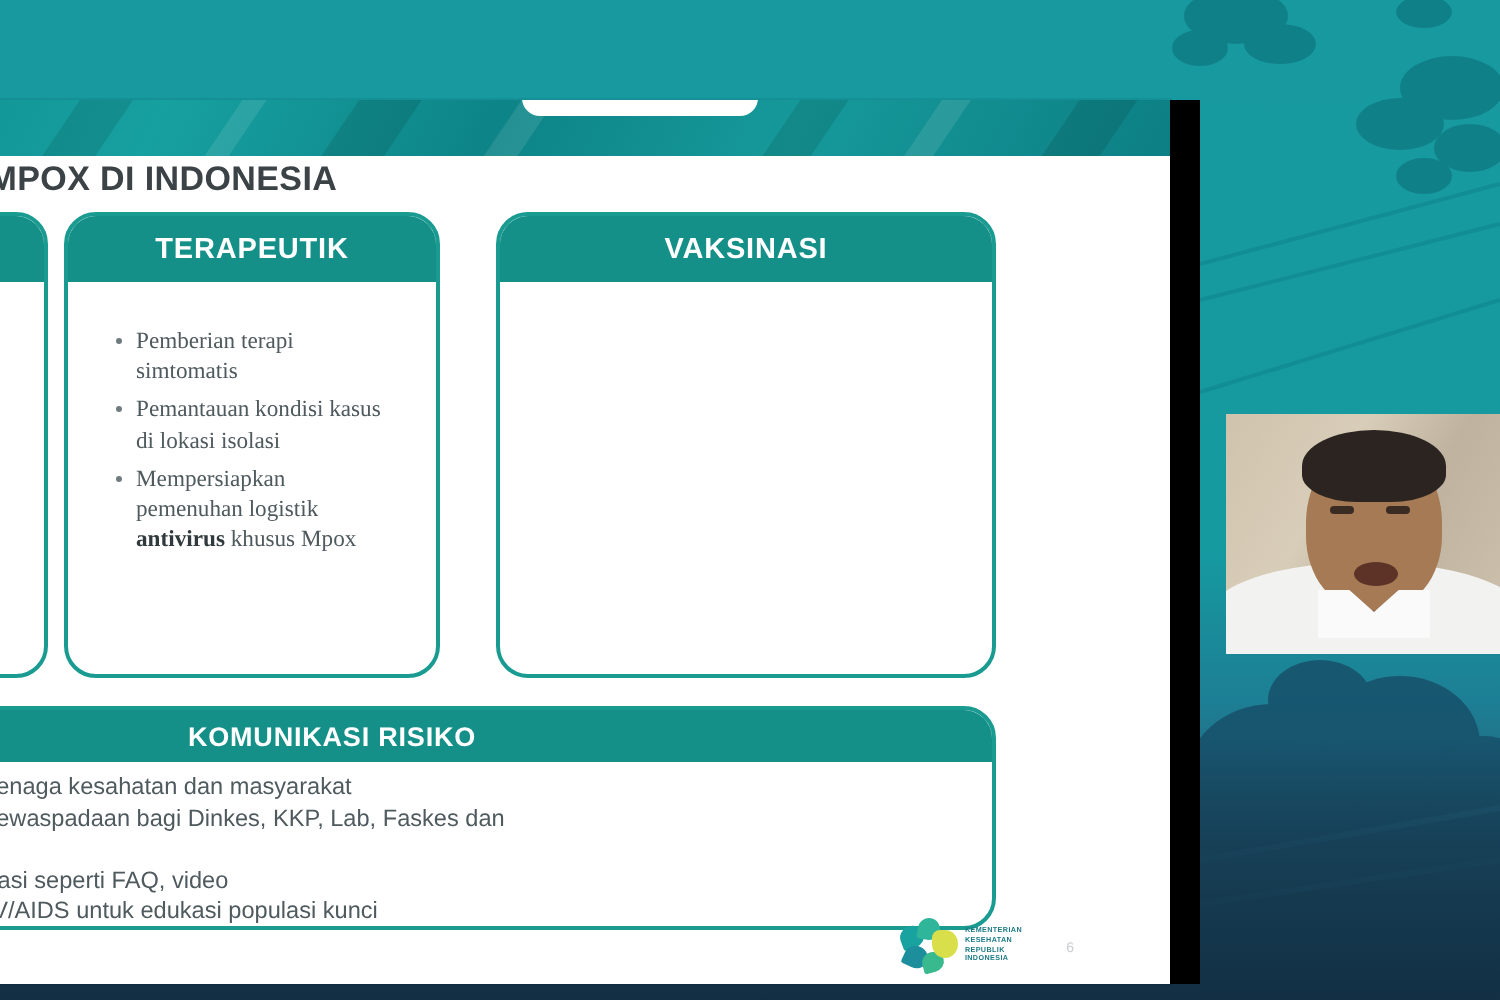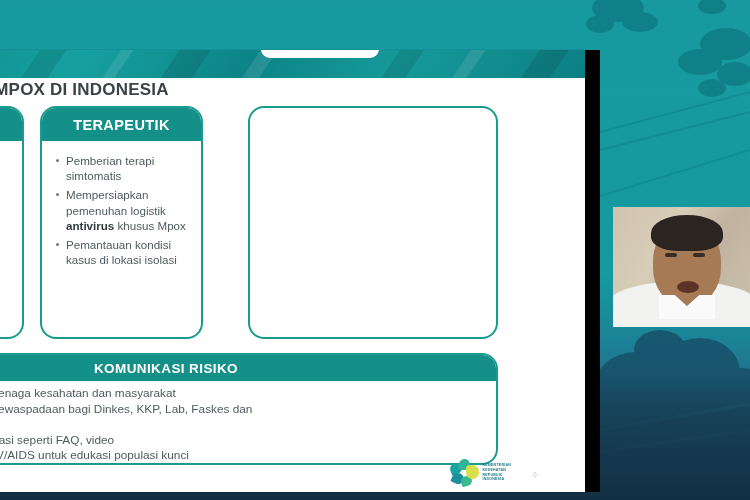--- a/index.html
+++ b/index.html
@@ -44,29 +44,29 @@
     padding-left:14px;box-sizing:border-box;}
 
   
   .cards{position:absolute;left:0;top:56px;width:673px;height:245px;}
   .card{position:absolute;top:0;height:233px;background:#fff;
     border:2px solid #1a9b91;border-radius:16px;box-sizing:border-box;overflow:hidden;}
   .card-head{height:33px;background:#159088;border-radius:12px 12px 0 0;
     display:flex;align-items:center;justify-content:center;
     color:#ffffff;font-weight:bold;font-size:14.5px;letter-spacing:.4px;}
   .card-body{padding:10px 9px 6px 9px;}
-  .card-body ul{margin:2px;padding:0;list-style:none;}
+  .card-body ul{margin:12px;padding:0;list-style:none;font-family:Liberation Serif, serif;}
   .card-body li{position:relative;padding-left:13px;margin-bottom:4px;
     font-size:11.6px;line-height:15.2px;color:#4f5a5e;}
   .card-body li:before{content:"";position:absolute;left:3px;top:6px;width:3px;height:3px;
     border-radius:50%;background:#6f7b7f;}
   .card-body b{color:#303a3d;font-weight:bold;}
 
   #card-surveilans{left:-78px;width:190px;}
-  #card-terapeutik{left:128px;width:163px;}
+  #card-terapeutik{left:120px;width:188px;}
   #card-vaksinasi{left:336px;width:250px;}
 
   
   .komunikasi{position:absolute;left:-78px;top:303px;width:664px;height:112px;
     background:#fff;border:2px solid #1a9b91;border-radius:16px;box-sizing:border-box;overflow:hidden;}
   .kom-head{height:26px;background:#159088;border-radius:12px 12px 0 0;
     display:flex;align-items:center;justify-content:center;
     color:#fff;font-weight:bold;font-size:13.5px;letter-spacing:.4px;}
   .kom-body{padding:5px 14px 0 8px;}
   .kom-body ul{margin:0;padding:0;list-style:none;}
@@ -167,27 +167,28 @@
             <li style="padding-left:0;margin-top:17px"></li>
           </ul>
         </div>
       </div>
 
       <div class="card" id="card-terapeutik">
         <div class="card-head">TERAPEUTIK</div>
         <div class="card-body">
           <ul>
             <li>Pemberian terapi simtomatis</li>
+            <li>Pemantauan kondisi kasus di lokasi isolasi</li>
             <li>Mempersiapkan pemenuhan logistik <b>antivirus</b> khusus Mpox</li>
-            <li>Pemantauan kondisi kasus di lokasi isolasi</li>
           </ul>
         </div>
       </div>
 
       <div class="card" id="card-vaksinasi">
+        <div class="card-head">VAKSINASI</div>
       </div>
     </div>
 
     <div class="komunikasi">
       <div class="kom-head">KOMUNIKASI RISIKO</div>
       <div class="kom-body">
         <ul>
           <li>Sosialisasi kewaspadaan ke tenaga kesahatan dan masyarakat</li>
           <li>Penyampaian Surat Edaran kewaspadaan bagi Dinkes, KKP, Lab, Faskes dan</li>
           <li>mitra</li>

